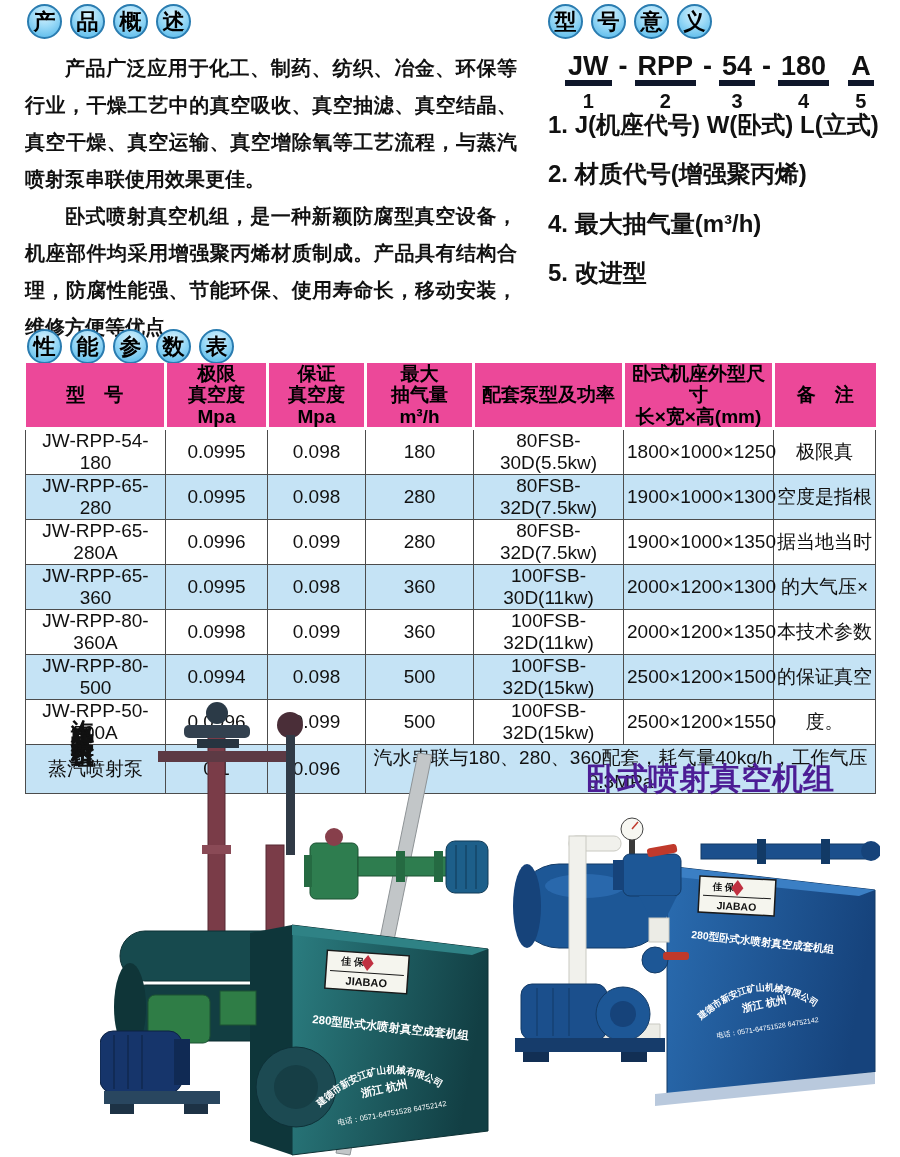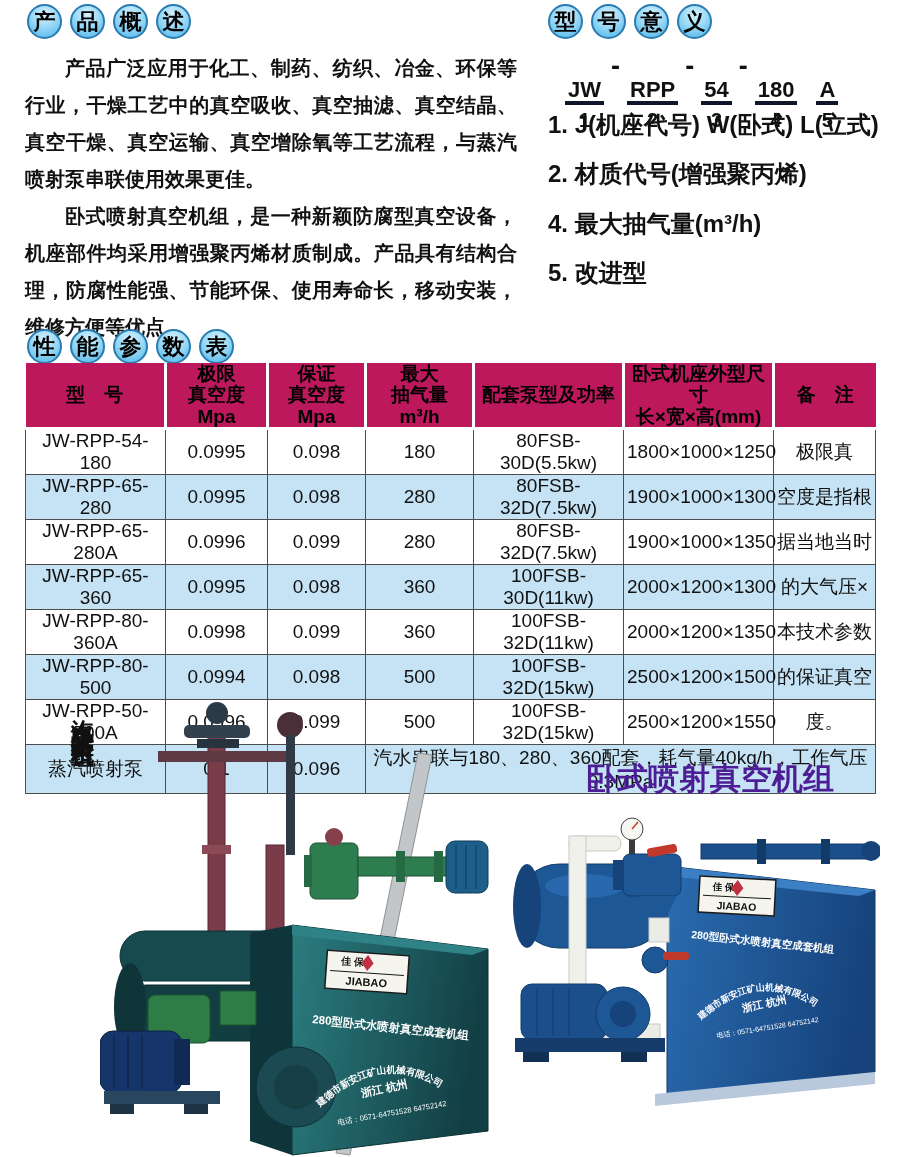--- a/index.html
+++ b/index.html
@@ -13,30 +13,30 @@
          display:flex;align-items:center;justify-content:center;
          font-size:22px;font-weight:bold;color:#000;}
   
   .overview-text{position:absolute;left:25px;top:50px;width:492px;
                  font-size:20px;line-height:37px;font-weight:bold;text-align:justify;}
   .overview-text p{margin:0;text-indent:2em;}
   
   .model-code{position:absolute;left:565px;top:52px;display:flex;align-items:flex-start;
               gap:7px;font-weight:bold;color:#111;}
   .seg{display:flex;flex-direction:column;align-items:center;}
-  .seg .code{font-size:22px;line-height:1.05;border-bottom:4px solid #0f172a;padding:0 3px;margin-top:26px;}
+  .seg .code{font-size:27px;line-height:1.05;border-bottom:6px solid #0f172a;padding:0 3px;}
   .seg .num{font-size:20px;margin-top:4px;}
   .dash{font-size:27px;line-height:1.05;}
   .seg-a{margin-left:12px;}
   .model-items{position:absolute;left:548px;top:112px;width:340px;}
   .model-item{font-size:24px;font-weight:bold;line-height:1.1;margin-bottom:23px;}
   
   table.params{position:absolute;left:25px;top:363px;width:850px;
                border-collapse:collapse;table-layout:fixed;}
-  table.params th{background:#be185d;color:#000;font-size:19px;font-weight:bold;
+  table.params th{background:#ec4899;color:#000;font-size:19px;font-weight:bold;
                   height:62px;white-space:pre-line;line-height:1.12;
                   border-right:3px solid #fff;border-bottom:3px solid #fff;padding:0;}
   table.params th:last-child{border-right:none;}
   table.params td{border:1px solid #4c4c4c;text-align:center;font-size:19px;
                   height:29px;padding:0 3px;color:#111;background:#fff;}
   table.params tr.alt td{background:#c5e3f5;}
   
   .vertical-label{position:absolute;left:68px;top:700px;writing-mode:vertical-rl;
                   text-orientation:upright;font-size:23px;font-weight:bold;
                   letter-spacing:3px;color:#111;}

